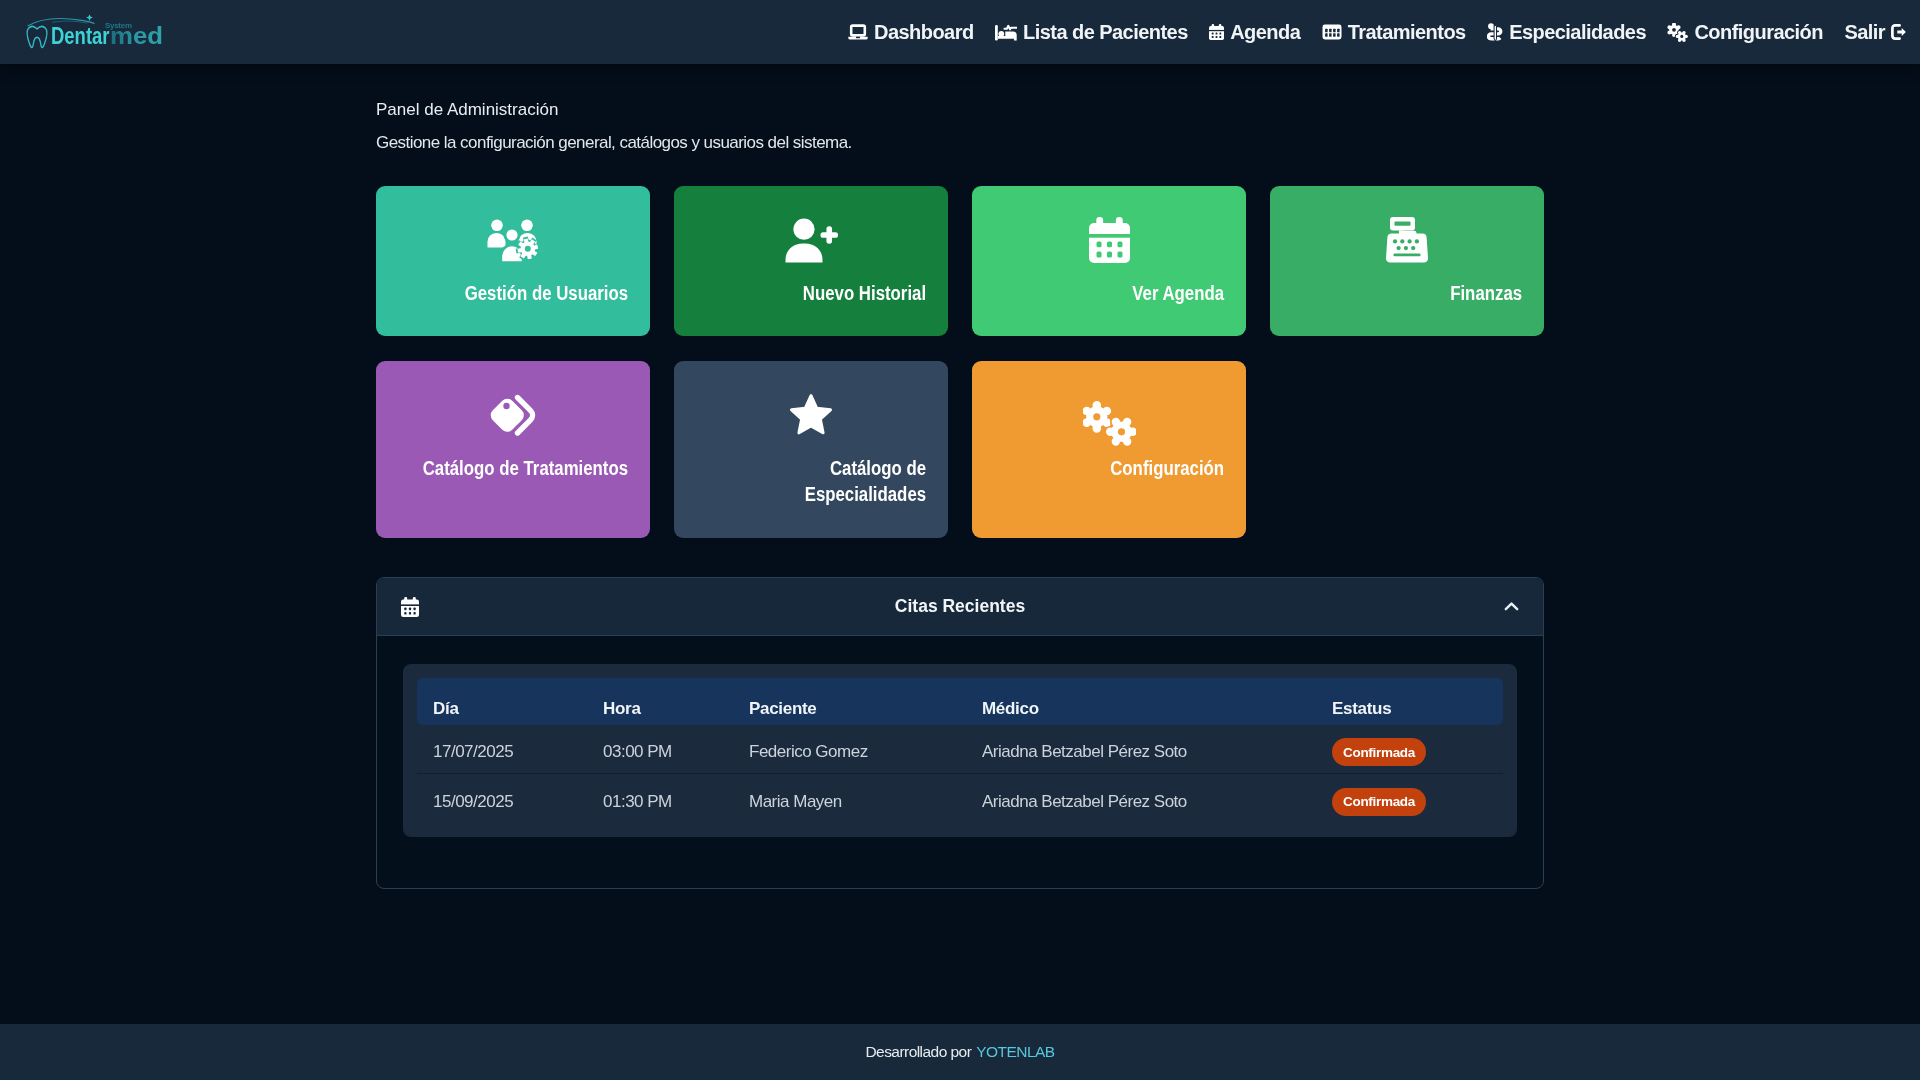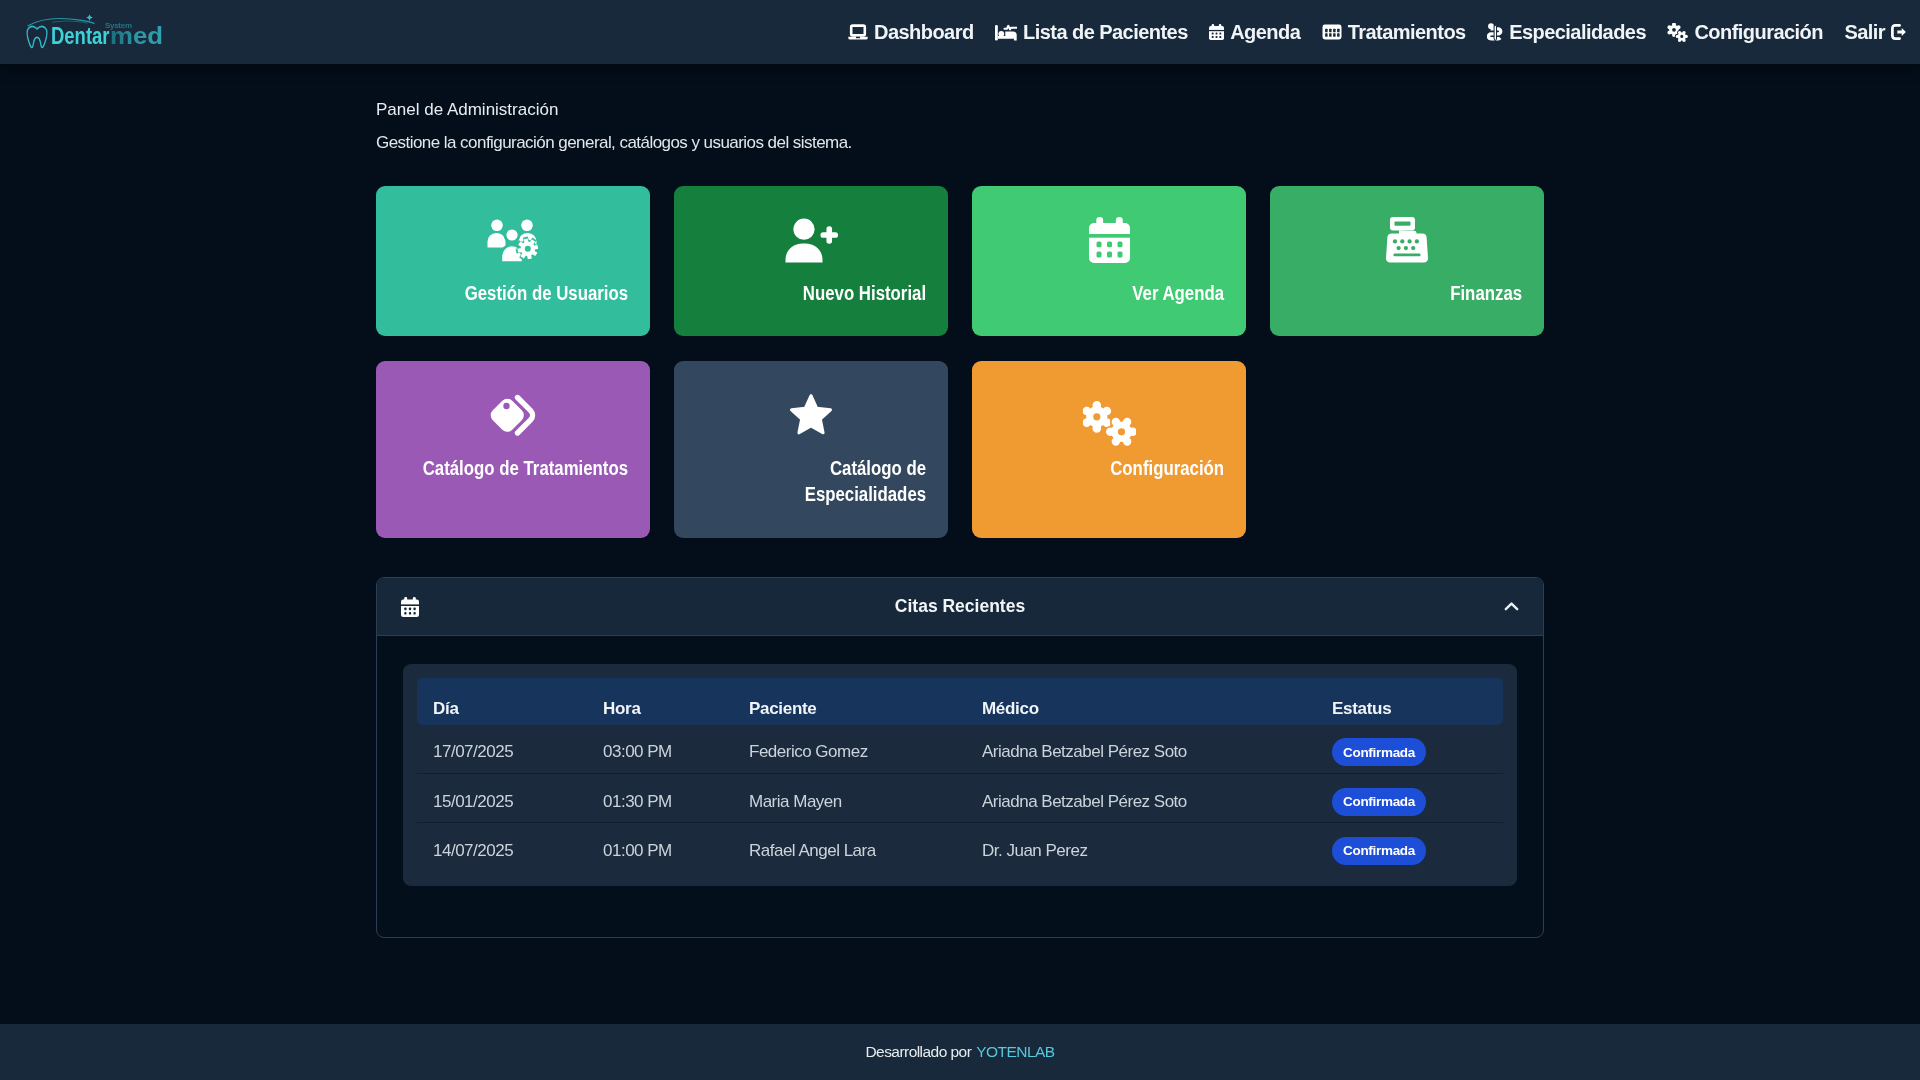--- a/index.html
+++ b/index.html
@@ -63,21 +63,21 @@
 }
 thead th:first-child { border-radius:5px 0 0 5px; width:170px; }
 thead th:nth-child(2) { width:146px; }
 thead th:nth-child(3) { width:233px; }
 thead th:nth-child(4) { width:350px; }
 thead th:last-child { border-radius:0 5px 5px 0; width:187px; }
 tbody tr { height:49px; border-bottom:1px solid rgba(10,20,34,0.55); }
 tbody tr:last-child { border-bottom:none; }
 tbody td { padding:7px 0 0 16px; font-size:17px; color:#ccd3da; letter-spacing:-0.5px; }
 .badge {
-  display:inline-block; position:relative; top:0; background:#1d4ed8; color:#fff; font-size:13.5px;
+  display:inline-block; position:relative; top:0; background:#c2410c; color:#fff; font-size:13.5px;
   font-weight:700; padding:5.5px 11px; border-radius:14px; line-height:17px; letter-spacing:-0.3px;
 }
 footer {
   flex:0 0 auto; height:56px; background:#17293b;
   display:flex; align-items:center; justify-content:center;
   font-size:15.5px; letter-spacing:-0.55px; color:#e8ecf0;
 }
 footer .brand { color:#58c8da; margin-left:5px; }
 </style>
 </head>
@@ -306,31 +306,24 @@
             </thead>
           <tbody>
               <tr>
                 <td>17/07/2025</td>
                 <td>03:00 PM</td>
                 <td>Federico Gomez</td>
                 <td>Ariadna Betzabel Pérez Soto</td>
                 <td><span class="badge">Confirmada</span></td>
               </tr>
               <tr>
-                <td>15/01/2025</td>
+                <td>15/09/2025</td>
                 <td>01:30 PM</td>
                 <td>Maria Mayen</td>
                 <td>Ariadna Betzabel Pérez Soto</td>
-                <td><span class="badge">Confirmada</span></td>
-              </tr>
-              <tr>
-                <td>14/07/2025</td>
-                <td>01:00 PM</td>
-                <td>Rafael Angel Lara</td>
-                <td>Dr. Juan Perez</td>
                 <td><span class="badge">Confirmada</span></td>
               </tr>
             </tbody>
         </table>
       </div>
     </div>
   </div>
 </main>
 <footer>Desarrollado por<span class="brand">YOTENLAB</span></footer>
 

